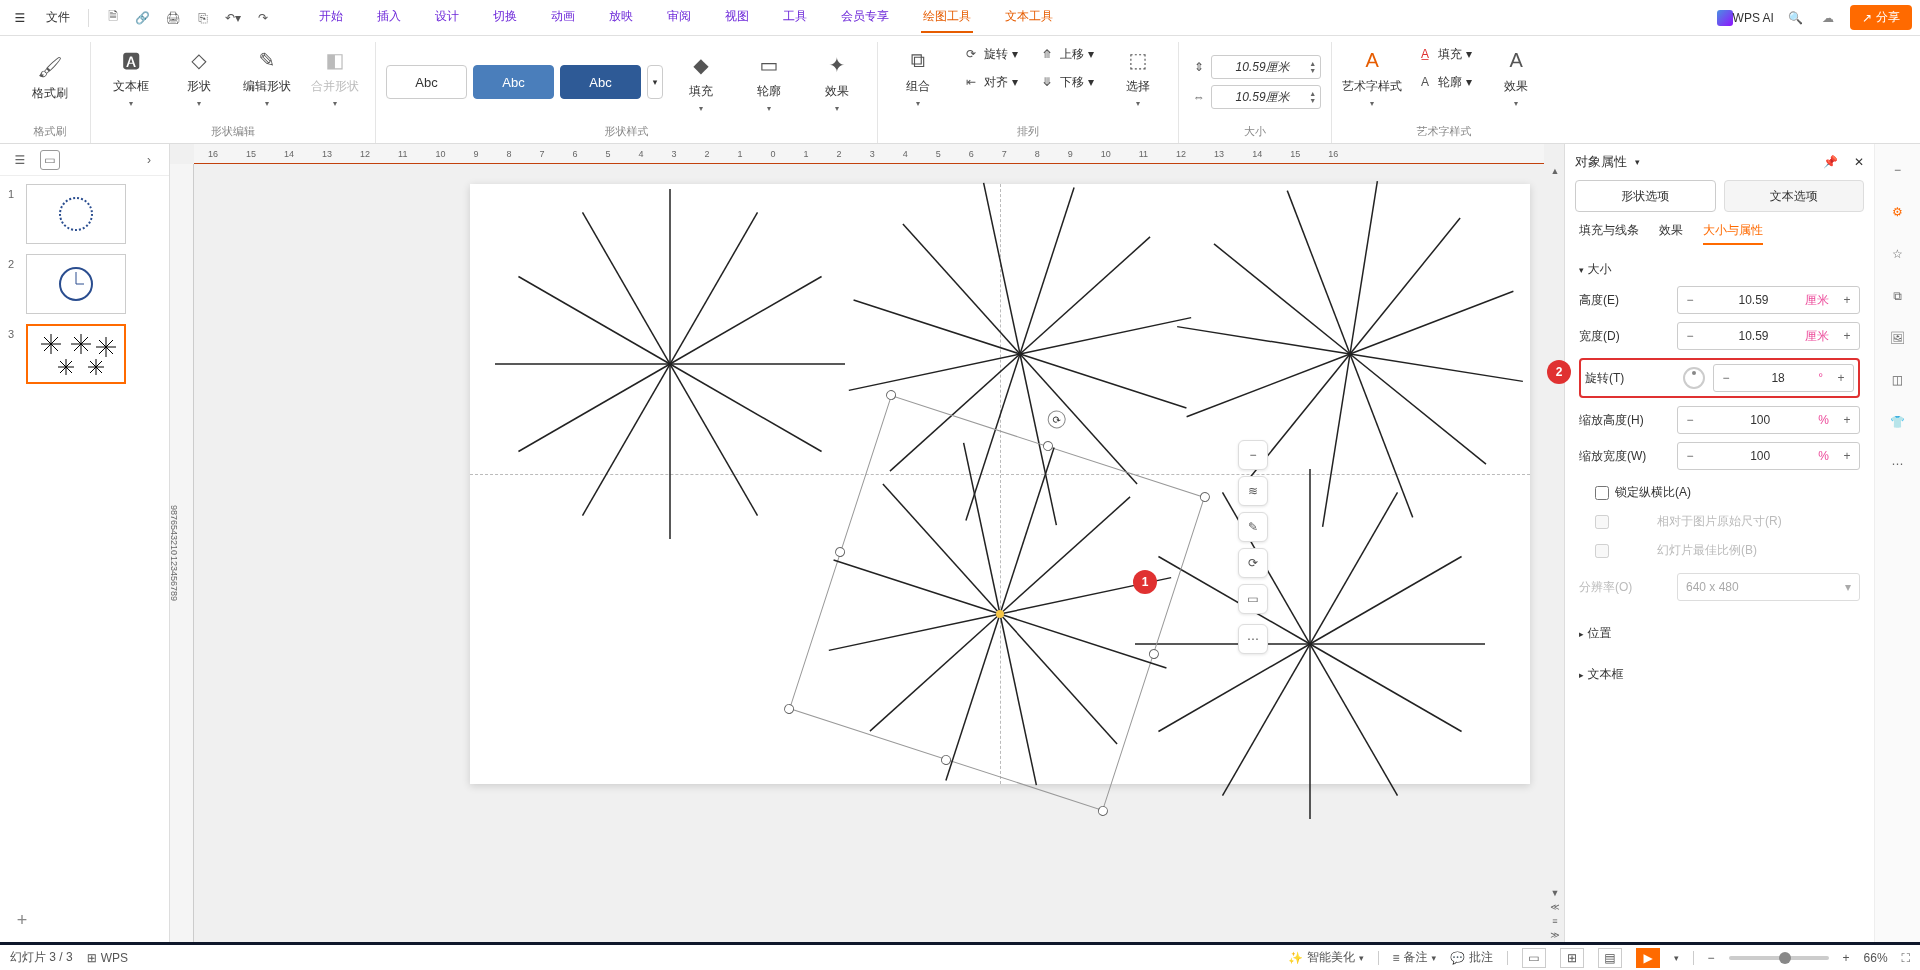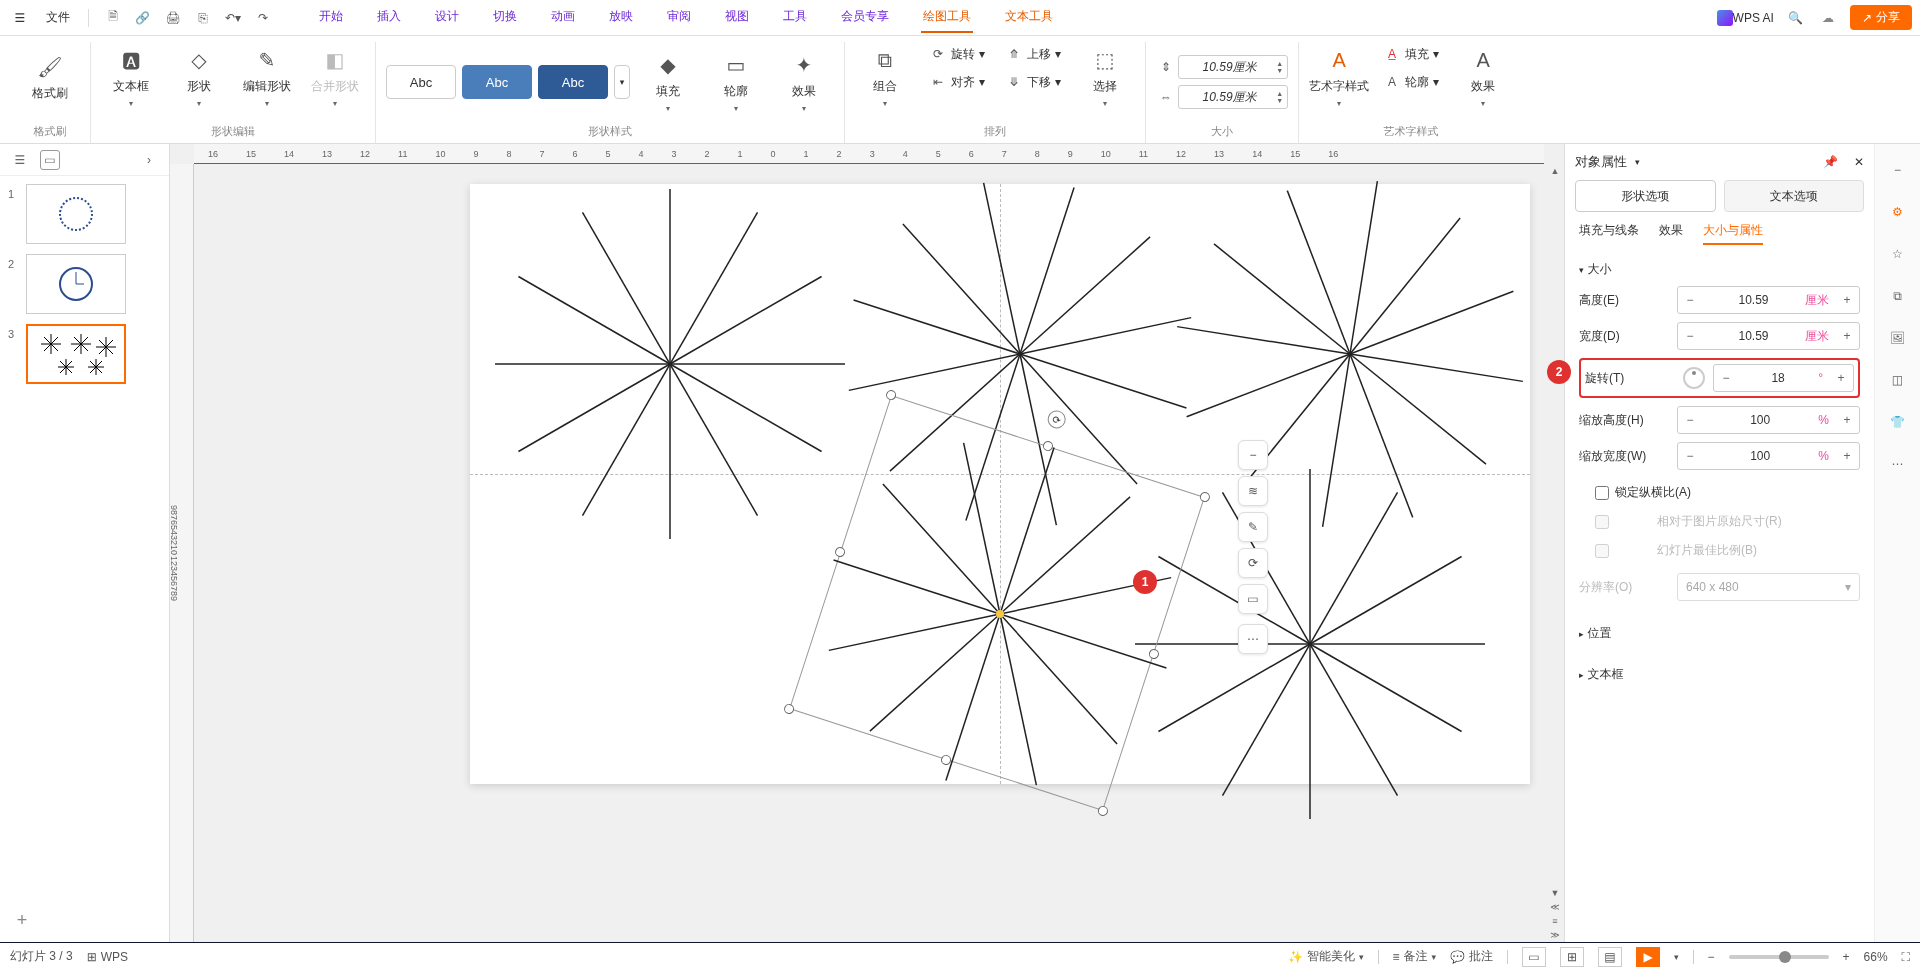--- a/index.html
+++ b/index.html
@@ -26,21 +26,21 @@
 .ribbon-group:last-child { border-right:none; }
 .ribbon-group-body { display: flex; align-items: flex-start; gap: 8px; flex: 1; }
 .ribbon-group-label { font-size: 11px; color: #888; padding: 2px 0 4px; }
 .big-btn { display: flex; flex-direction: column; align-items: center; justify-content: center; width: 60px; height: 70px; cursor: pointer; gap: 4px; }
 .big-btn .icon { width: 28px; height: 28px; display:flex; align-items:center; justify-content:center; font-size:20px; color:#555; }
 .big-btn .lbl { font-size: 12px; white-space: nowrap; }
 .big-btn .caret { font-size: 8px; color: #666; }
 .big-btn.disabled { color:#bbb; }
 .big-btn.disabled .icon, .big-btn.disabled .lbl { color:#bbb; }
 .style-row { display: flex; align-items: center; gap: 6px; }
-.style-abc { width: 70px; height: 34px; border: 1px solid #ccc; border-radius: 4px; display: flex; align-items: center; justify-content: center; cursor: pointer; font-size: 13px; }
+.style-abc { width: 81px; height: 34px; border: 1px solid #ccc; border-radius: 4px; display: flex; align-items: center; justify-content: center; cursor: pointer; font-size: 13px; }
 .style-abc.blue { background: #4a7ebb; color:#fff; border-color:#4a7ebb; }
 .style-abc.darkblue { background: #2e5a96; color:#fff; border-color:#2e5a96; }
 .style-drop { width:16px; height:34px; border:1px solid #ccc; border-radius:4px; display:flex;align-items:center;justify-content:center;cursor:pointer; font-size:9px;}
 .small-btn-row { display: flex; flex-direction: column; gap: 4px; }
 .small-btn { display: flex; align-items: center; gap: 4px; height: 24px; padding: 0 6px; cursor: pointer; white-space: nowrap; }
 .small-btn .icon { width:18px; text-align:center; color:#555; }
 .size-inputs { display:flex; flex-direction:column; gap:6px; }
 .size-input-row { display:flex; align-items:center; gap:2px; }
 .size-icon { width:20px; height:20px; display:flex;align-items:center;justify-content:center; color:#555;}
 .size-field { width: 110px; height:24px; border:1px solid #ccc; border-radius:3px; display:flex;align-items:center; padding:0 4px; font-size:12px; }
@@ -108,21 +108,21 @@
 .chk-row input { width:14px;height:14px;}
 .chk-row.disabled { color:#bbb;gap:48px; }
 .resolution { height:28px; border:1px solid #ddd; border-radius:3px; flex:1; display:flex;align-items:center; padding:0 8px; color:#aaa; justify-content:space-between;}
 
 
 .icon-rail { width:46px; border-left:1px solid #eee; display:flex; flex-direction:column; align-items:center; gap:18px; padding-top:14px; background:#fafafa;}
 .rail-icon { width:24px;height:24px; display:flex;align-items:center;justify-content:center; cursor:pointer; color:#666;}
 .rail-icon.active { color:#ff6a00; }
 
 
-.statusbar { height:28px; border-top:1px solid #0f172a; display:flex; align-items:center; padding:0 10px; gap:14px; font-size:12px; color:#555; background:#fff;}
+.statusbar { height:28px; border-top:3px solid #0f172a; display:flex; align-items:center; padding:0 10px; gap:14px; font-size:12px; color:#555; background:#fff;}
 .statusbar .sp { margin-left:auto; }
 .sb-item { display:flex;align-items:center; gap:4px; cursor:pointer;}
 .sb-view-btn { width:24px;height:20px; border:1px solid #ccc; display:flex;align-items:center;justify-content:center; cursor:pointer; color:#555;}
 .sb-view-btn.play { background:#ff6a00; color:#fff; border-color:#ff6a00;}
 .zoom-slider { width:100px; height:4px; background:#ccc; position:relative; border-radius:2px;}
 .zoom-slider .knob { position:absolute; top:-4px; width:12px;height:12px;background:#888;border-radius:50%;}
 svg { overflow:visible; }
 </style>
 </head>
 <body>

